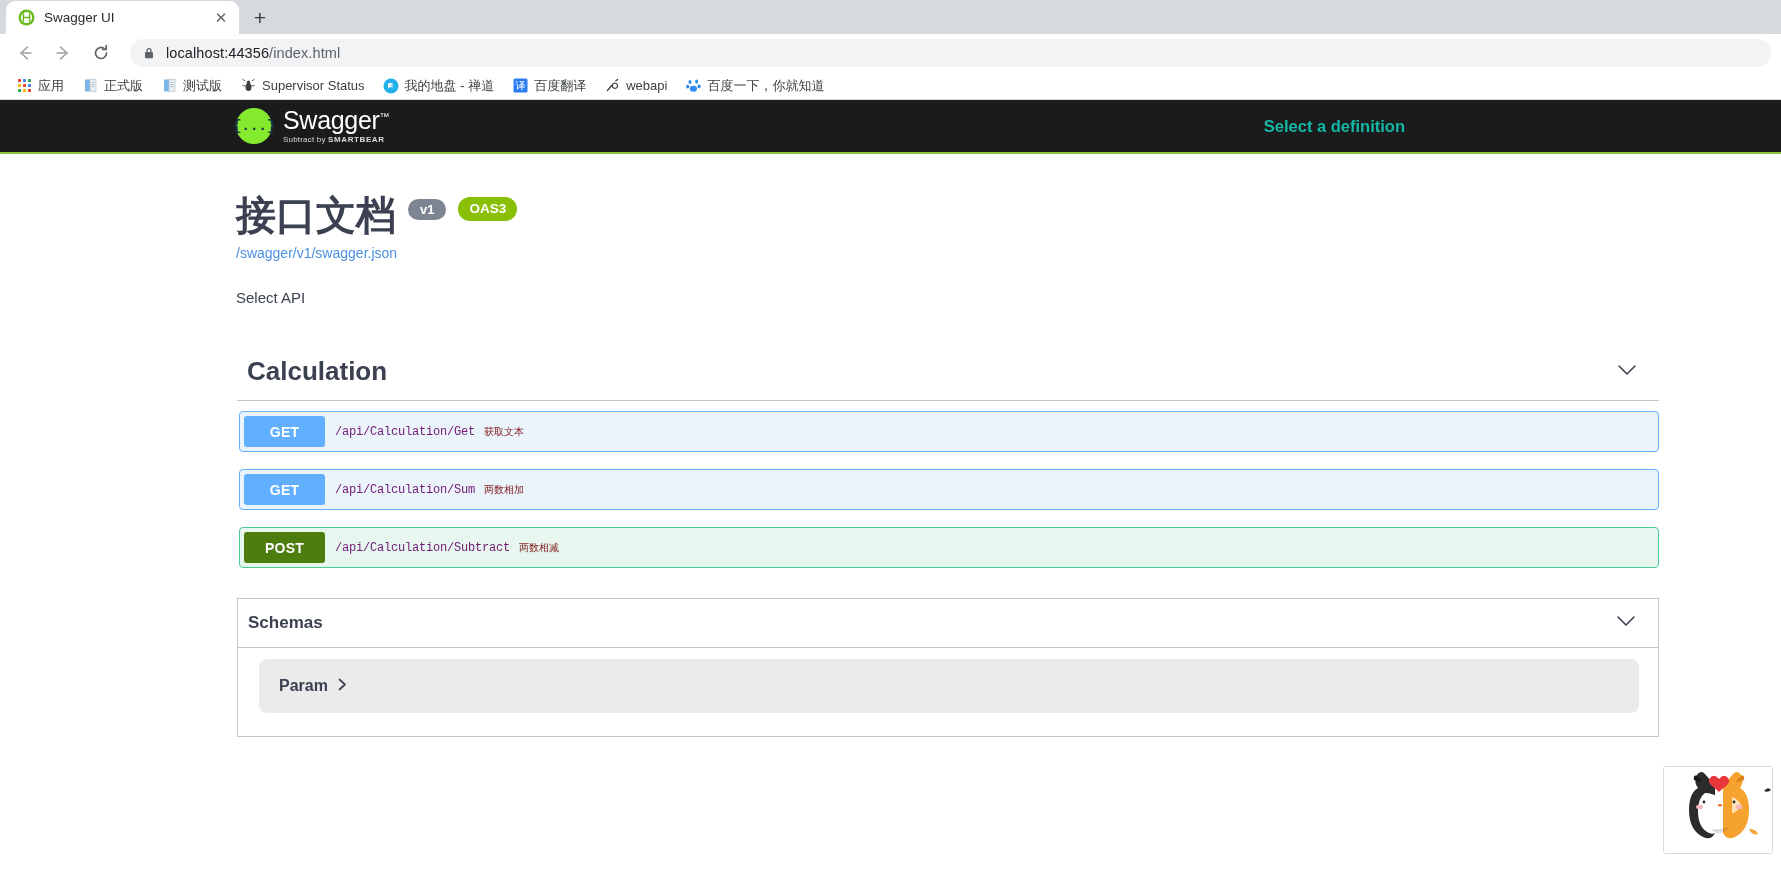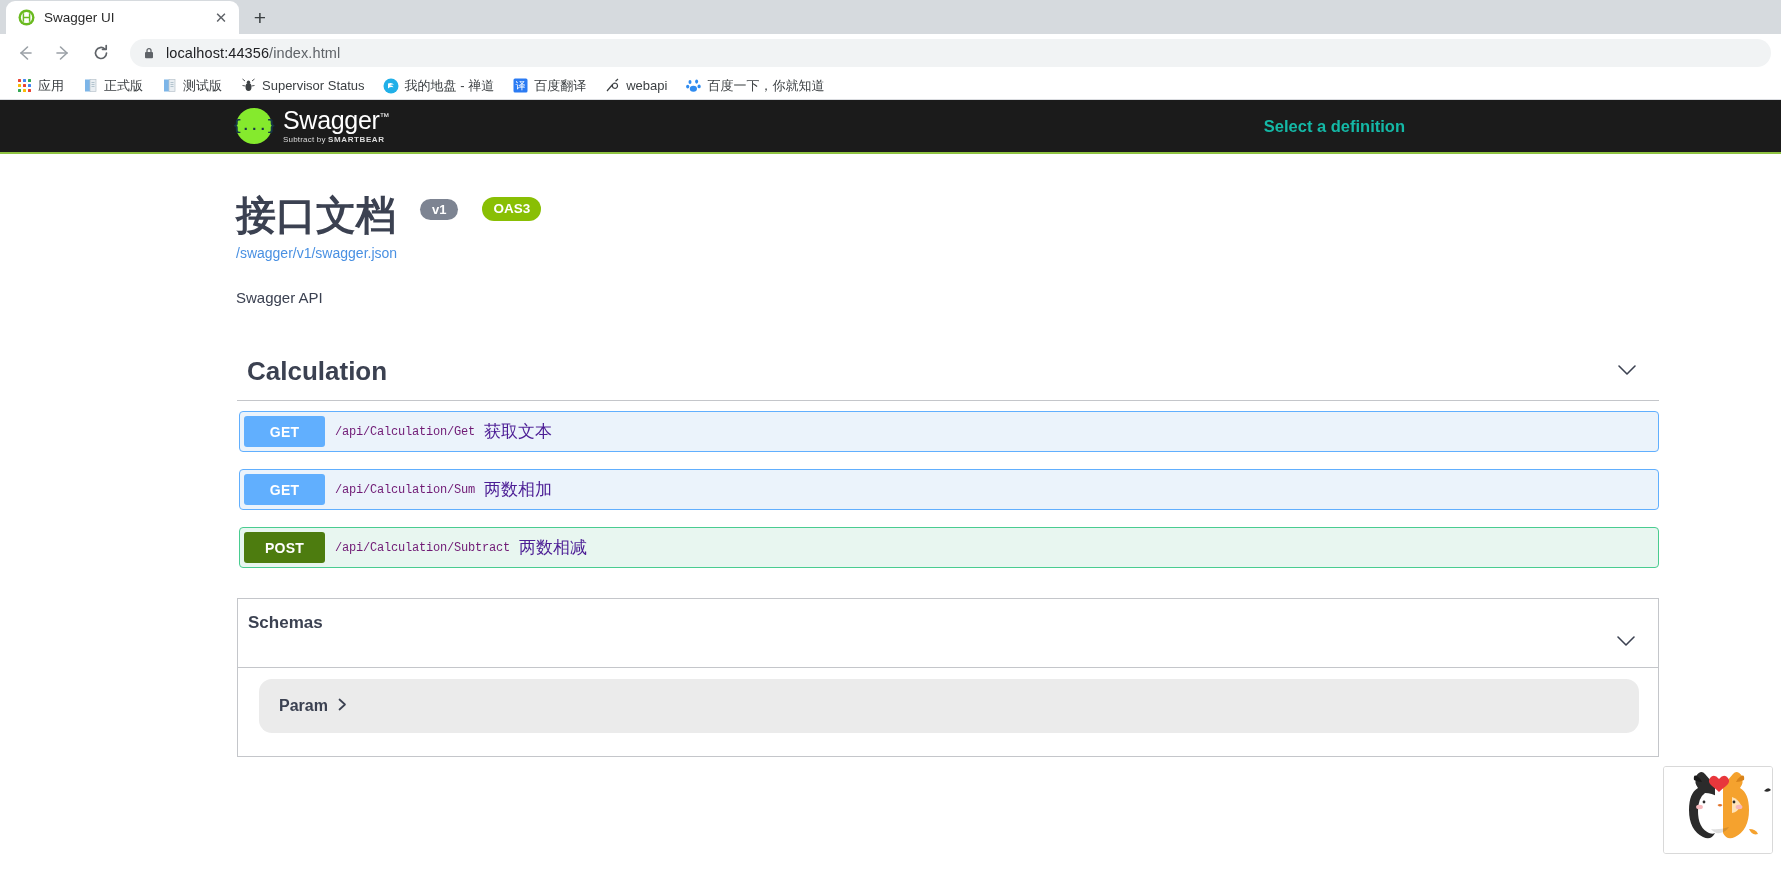--- a/index.html
+++ b/index.html
@@ -100,21 +100,21 @@
     width: 409px; height: 34px; background: #fafafa;
     border: 2px solid #89bf04; border-radius: 4px;
     display: flex; align-items: center; padding: 0 10px;
     font-size: 15px; font-weight: 700; color: #3b4151;
   }
   .def-select .caret { margin-left: auto; color: #3b4151; font-size: 13px; }
 
   .content { padding: 0; }
   .info-block { padding: 40px 0 0 236px; }
   .api-title {
-    display: flex; align-items: center; gap: 24px;
+    display: flex; align-items: center; gap: 12px;
   }
   .api-title h1 {
     font-size: 40px; font-weight: 700; color: #3b4151;
     font-family: "DejaVu Sans", sans-serif; line-height: 1.05;
   }
   .badge-version {
     background: #7d8492; color: #ffffff; font-size: 13px; font-weight: 700;
     border-radius: 57px; padding: 4px 12px; line-height: 1;
     align-self: center; position: relative; top: -6px;
   }
@@ -151,36 +151,35 @@
     font-family: "Liberation Sans", sans-serif;
     margin: 0 10px 0 2px; letter-spacing: 0.2px;
   }
   .op.get .op-method { background: #61affe; }
   .op.post .op-method { background: #4d7c0f; }
   .op-path {
     font-family: "Liberation Mono", monospace;
     font-size: 12px; font-weight: 400; color: #701a75;
     letter-spacing: -0.2px;
   }
-  .op-summary { font-size: 17px; color: #4c1d95; margin-left: 9px; font-family: "DejaVu Sans", sans-serif; }
+  .op-summary { font-size: 10px; color: #7f1d1d; margin-left: 9px; font-family: "DejaVu Sans", sans-serif; }
 
   .schemas-panel {
     margin-top: 30px; border: 1px solid rgba(59,65,81,0.3);
     border-radius: 0; background: #ffffff;
   }
   .schemas-header {
-    display: flex; align-items: flex-start;
+    display: flex; align-items: center;
     padding: 14px 22px 14px 10px;
     border-bottom: 1px solid rgba(59,65,81,0.3);
-    flex-direction: column;
   }
   .schemas-header h4 { font-size: 17px; font-weight: 700; color: #3b4151; }
   .schemas-body { padding: 11px 19px 23px 21px; }
   .model-container {
-    background: #ebebeb; border-radius: 13px;
+    background: #ebebeb; border-radius: 8px;
     padding: 15px 20px; display: flex; align-items: center;
     height: 54px;
   }
   .model-title { font-size: 16px; font-weight: 700; color: #3b4151; }
   .model-arrow { margin-left: 10px; color: #3b4151; font-size: 13px; }
 
   .sticker {
     position: absolute; right: 8px; bottom: 30px;
     width: 110px; height: 88px;
     border: 1px solid #d9d9d9; background: #ffffff;
@@ -353,21 +352,21 @@
 
     <div class="content">
 
       <div class="info-block">
         <div class="api-title">
           <h1>接口文档</h1>
           <span class="badge-version">v1</span>
           <span class="badge-oas">OAS3</span>
         </div>
         <div class="spec-link">/swagger/v1/swagger.json</div>
-        <div class="api-desc">Swagger API</div>
+        <div class="api-desc">Select API</div>
       </div>
 
       <div class="section-wrap">
         <div class="tag-header">
           <h3>Calculation</h3>
           <span class="chev">
             <svg width="20" height="12" viewBox="0 0 20 12">
                 <path d="M2 2 L10 10 L18 2" fill="none" stroke="#3b4151" stroke-width="1.6" stroke-linecap="round" stroke-linejoin="round"></path>
               </svg>
           </span>

